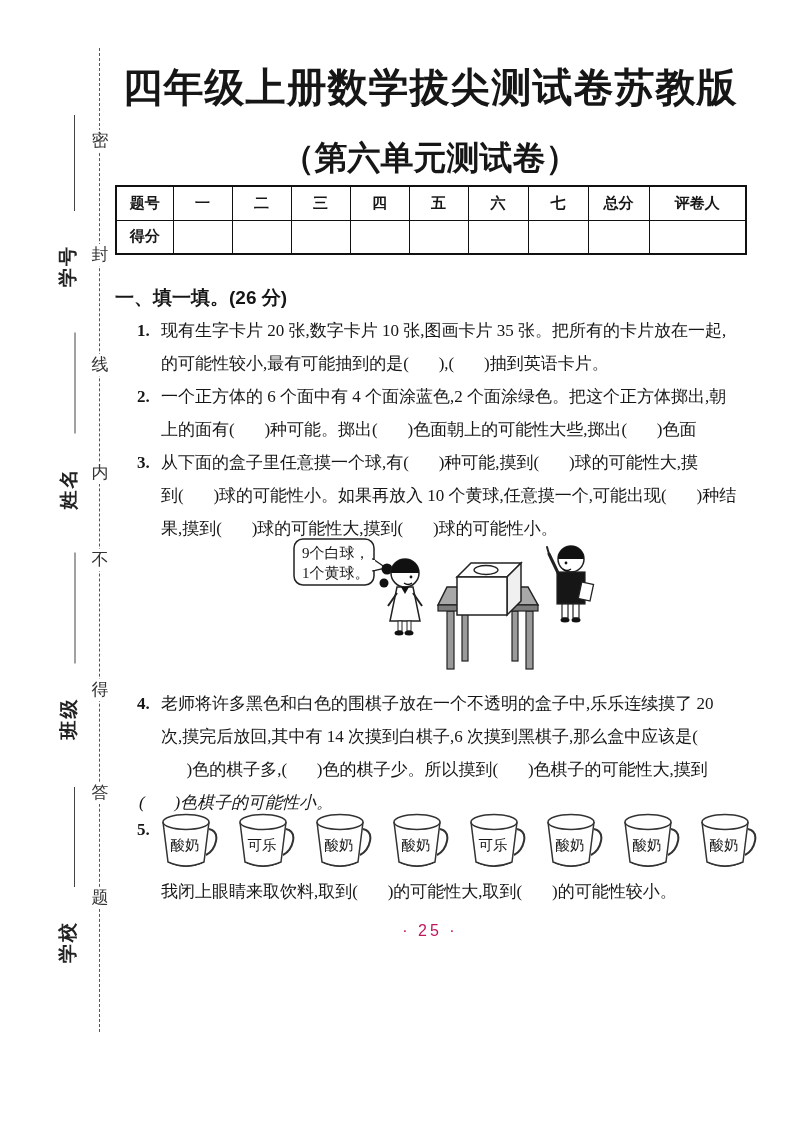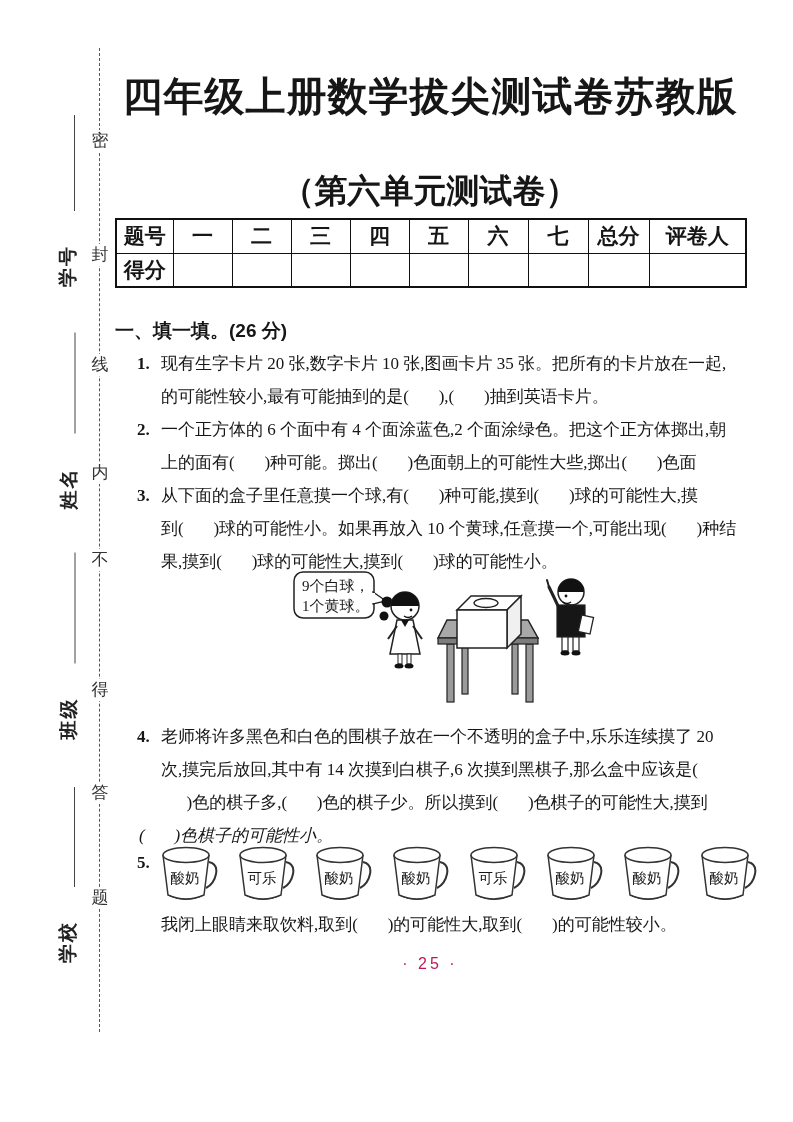--- a/index.html
+++ b/index.html
@@ -24,41 +24,41 @@
     transform:rotate(-90deg);
   }
   .field-label {
     font-family:"Liberation Sans", sans-serif; font-weight:600;
     font-size:19px; line-height:22px; letter-spacing:2px; color:#222;
     white-space:pre;
   }
   .field-line { flex:1; margin-left:34px; margin-bottom:4px; border-bottom:1.5px solid #444; }
 
   
-  .main { position:absolute; left:115px; top:16px; width:630px; }
+  .main { position:absolute; left:115px; top:7px; width:630px; }
   .title {
     margin-top:52px; line-height:56px; font-size:40px; font-weight:bold;
     text-align:center; font-family:"Liberation Sans", sans-serif; letter-spacing:1px;
     white-space:pre;
   }
   .subtitle {
-    margin-top:44px; line-height:46px; font-size:33px; font-weight:bold;
+    margin-top:20px; line-height:46px; font-size:33px; font-weight:bold;
     text-align:center; font-family:"Liberation Sans", sans-serif; white-space:pre;
   }
   .time-info {
     margin-top:8px; line-height:22px; font-size:18px; text-align:right;
     padding-right:6px; font-family:"Liberation Sans", sans-serif; white-space:pre;
   }
   table.score {
     margin-top:4px; width:630px; border-collapse:collapse; table-layout:fixed;
     border:2px solid #111;
   }
   table.score td {
     border:1px solid #111; height:34px; text-align:center; vertical-align:middle;
-    font-family:"Liberation Sans", sans-serif; font-weight:600; font-size:21px;
+    font-family:"Liberation Sans", sans-serif; font-weight:600; font-size:15px;
     white-space:pre;
   }
   .section-heading {
     margin-top:26px; line-height:33px; font-size:19px; font-weight:bold;
     font-family:"Liberation Sans", sans-serif; white-space:pre;
   }
   .question { position:relative; padding-left:46px; }
   .qnum {
     position:absolute; left:22px; top:0; line-height:33px; font-size:17px;
     font-weight:bold; white-space:pre;

